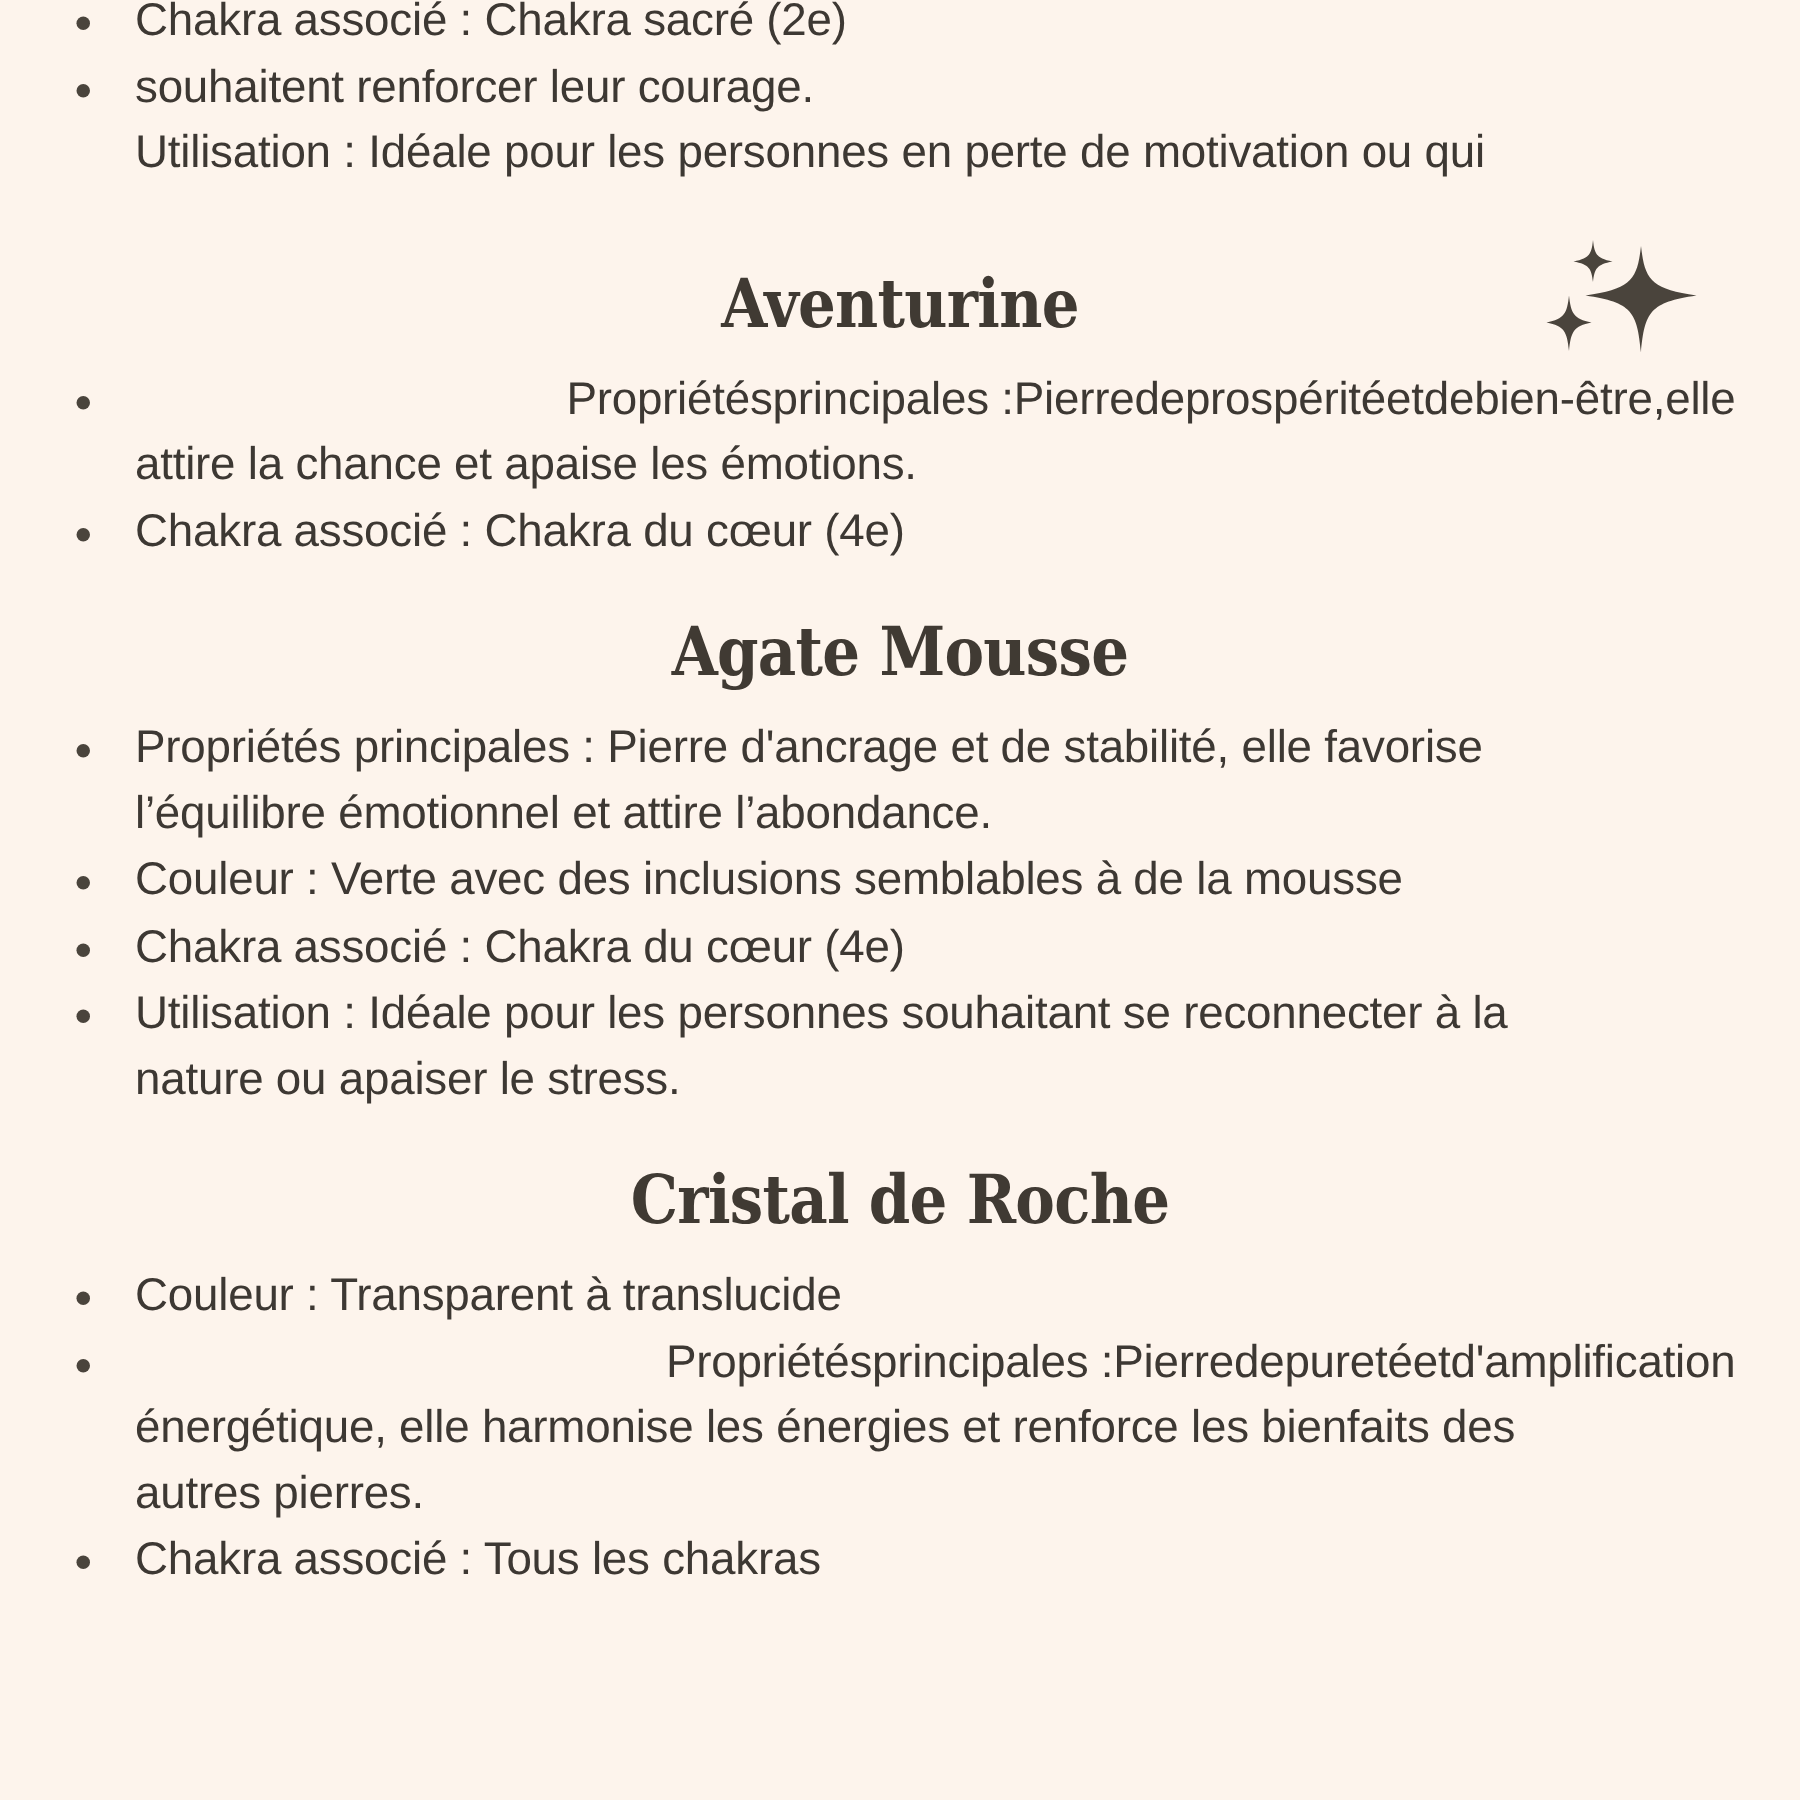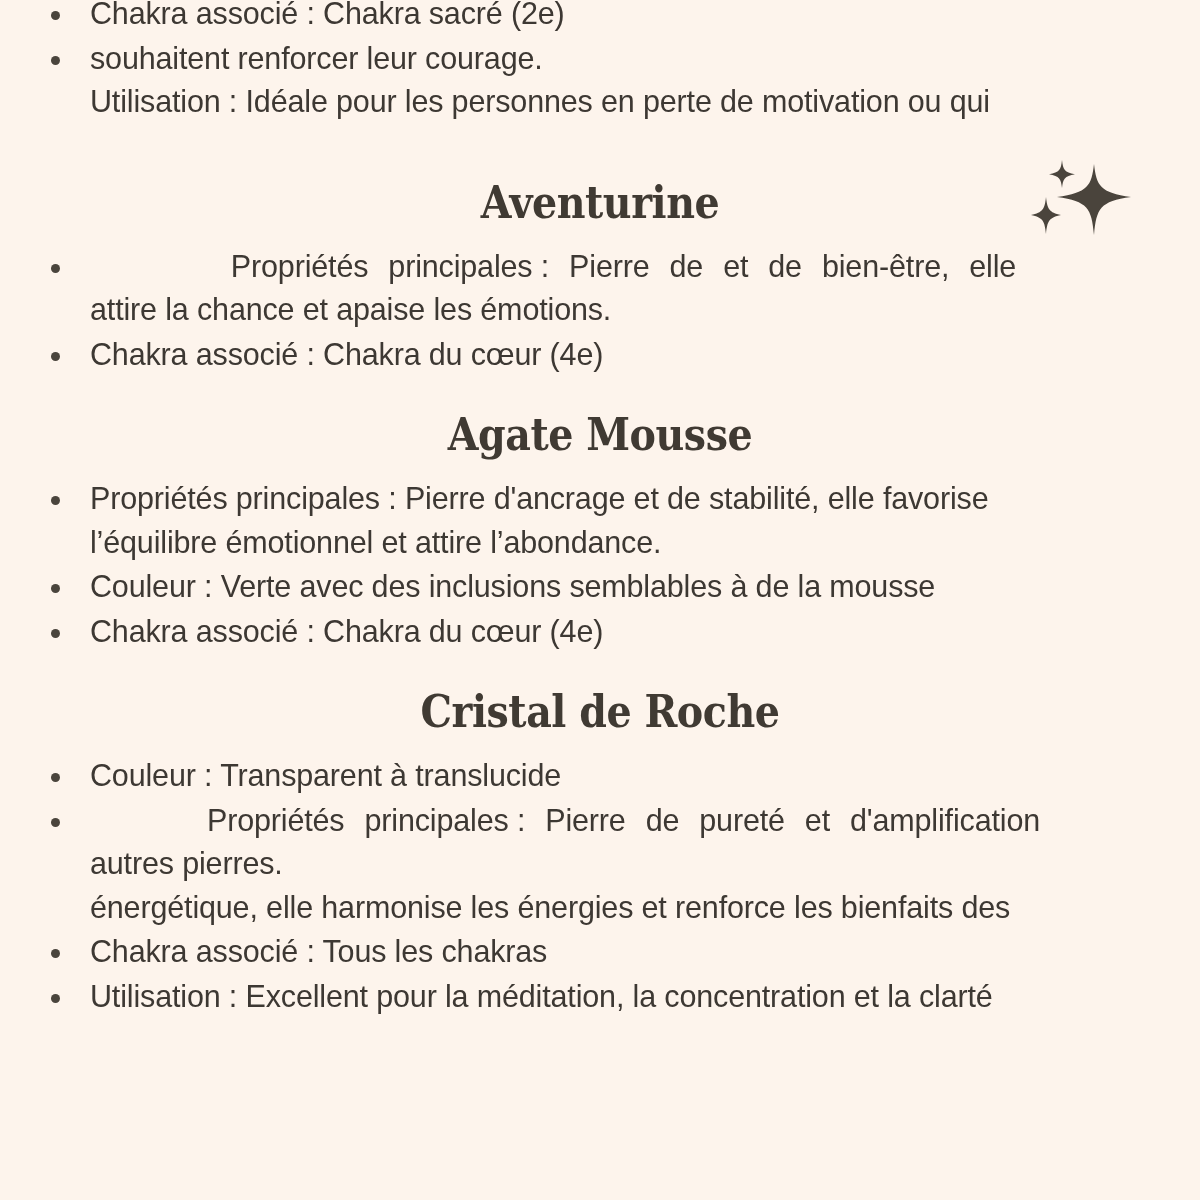--- a/index.html
+++ b/index.html
@@ -84,23 +84,22 @@
     background: #4a443c;
   }
 
   
   .ln {
     display: block;
     white-space: nowrap;
   }
   .ln.j {
     display: flex;
-    justify-content: center;
+    justify-content: flex-end;
     white-space: nowrap;
-    gap: 20px;
   }
   .ln.j > span { white-space: pre; }
 
   
   .sparkle {
     position: absolute;
     left: 1028px;
     top: 156px;
     width: 112px;
     height: 86px;
@@ -126,20 +125,21 @@
 
     <h2 class="section-heading h-aventurine" style="color: rgb(64, 58, 51);">Aventurine</h2>
 
     <ul class="bullets">
       <li>
         <span class="ln j">
           <span>Propriétés</span>
           <span>principales :</span>
           <span>Pierre</span>
           <span>de</span>
+          <span>prospérité</span>
           <span>et</span>
           <span>de</span>
           <span>bien-être,</span>
           <span>elle</span>
         </span>
         <span class="ln">attire la chance et apaise les émotions.</span>
       </li>
       <li>
         <span class="ln">Chakra associé : Chakra du cœur (4e)</span>
       </li>
@@ -150,41 +150,45 @@
     <ul class="bullets">
       <li>
         <span class="ln">Propriétés principales : Pierre d'ancrage et de stabilité, elle favorise</span>
         <span class="ln">l’équilibre émotionnel et attire l’abondance.</span>
       </li>
       <li>
         <span class="ln">Couleur : Verte avec des inclusions semblables à de la mousse</span>
       </li>
       <li>
         <span class="ln">Chakra associé : Chakra du cœur (4e)</span>
+      </li>
+      <li>
+        <span class="ln">Utilisation : Idéale pour les personnes souhaitant se reconnecter à la</span>
+        <span class="ln">nature ou apaiser le stress.</span>
       </li>
     </ul>
 
     <h2 class="section-heading h-cristal" style="color: rgb(64, 58, 51);">Cristal de Roche</h2>
 
     <ul class="bullets">
       <li>
         <span class="ln">Couleur : Transparent à translucide</span>
       </li>
       <li>
         <span class="ln j">
           <span>Propriétés</span>
           <span>principales :</span>
           <span>Pierre</span>
           <span>de</span>
           <span>pureté</span>
           <span>et</span>
           <span>d'amplification</span>
         </span>
+        <span class="ln">énergétique, elle harmonise les énergies et renforce les bienfaits des</span>
         <span class="ln">autres pierres.</span>
-        <span class="ln">énergétique, elle harmonise les énergies et renforce les bienfaits des</span>
       </li>
       <li>
         <span class="ln">Chakra associé : Tous les chakras</span>
       </li>
       <li>
         <span class="ln">Utilisation : Excellent pour la méditation, la concentration et la clarté</span>
 
       </li>
     </ul>
 

